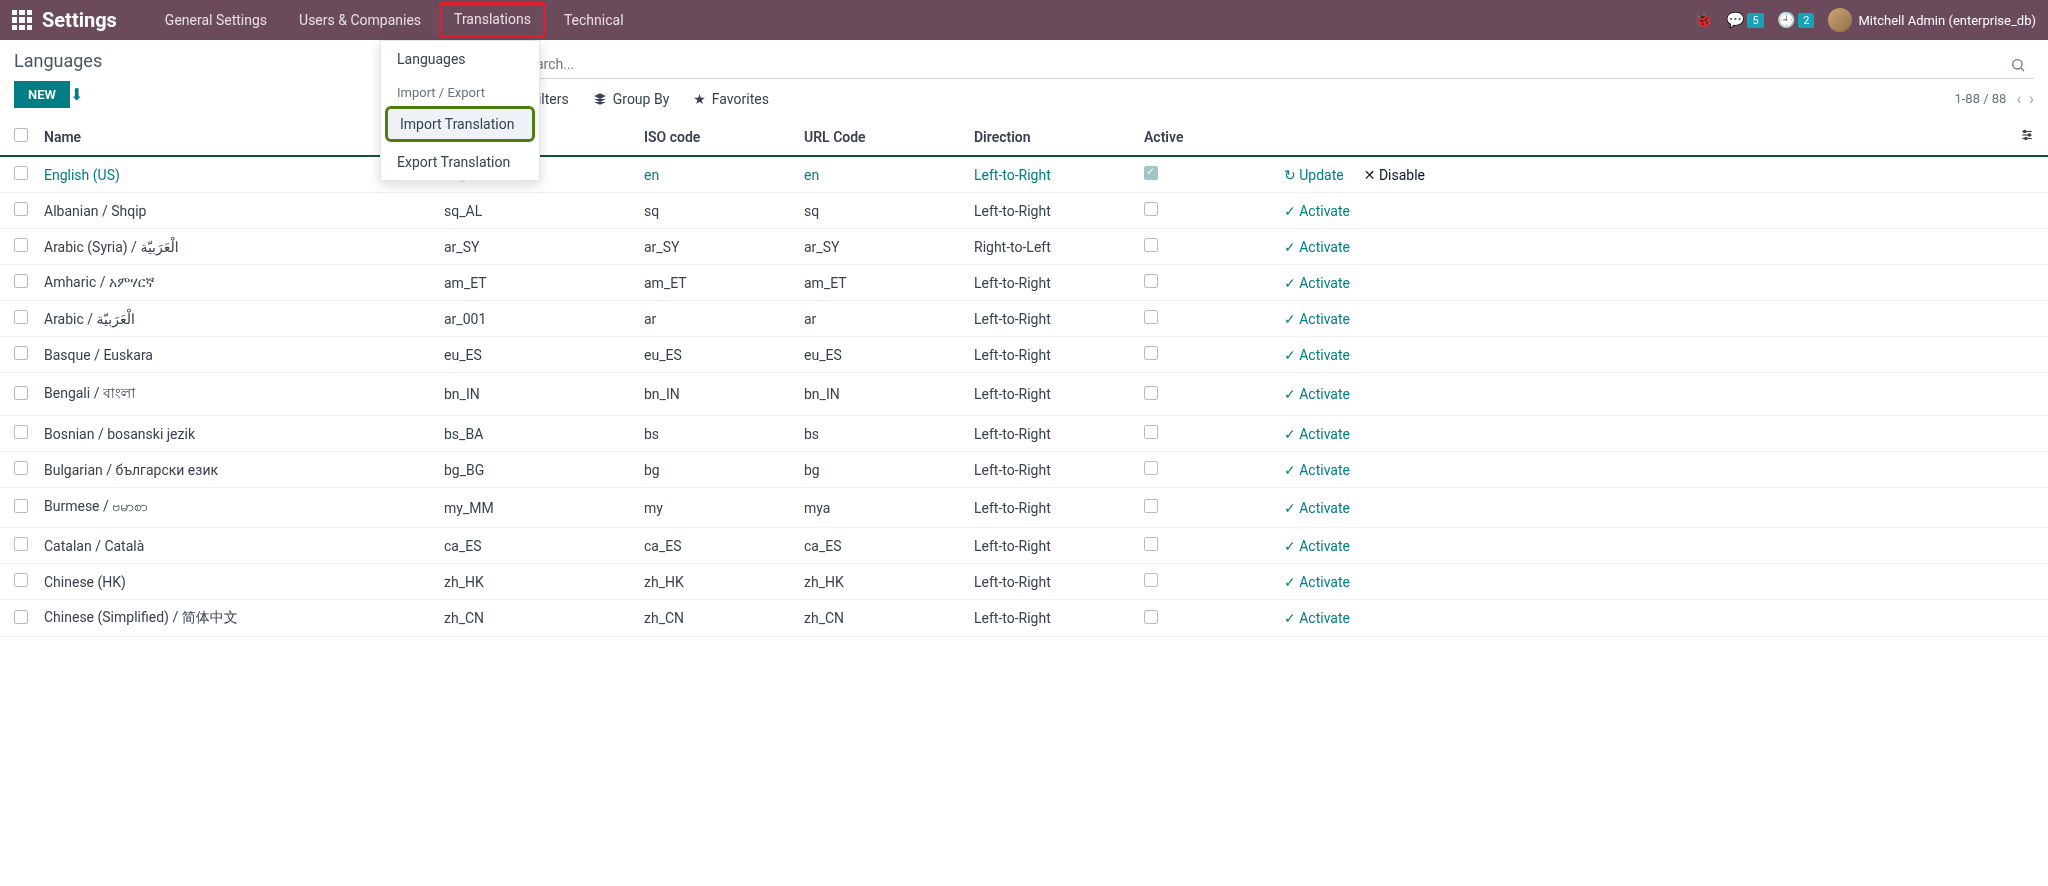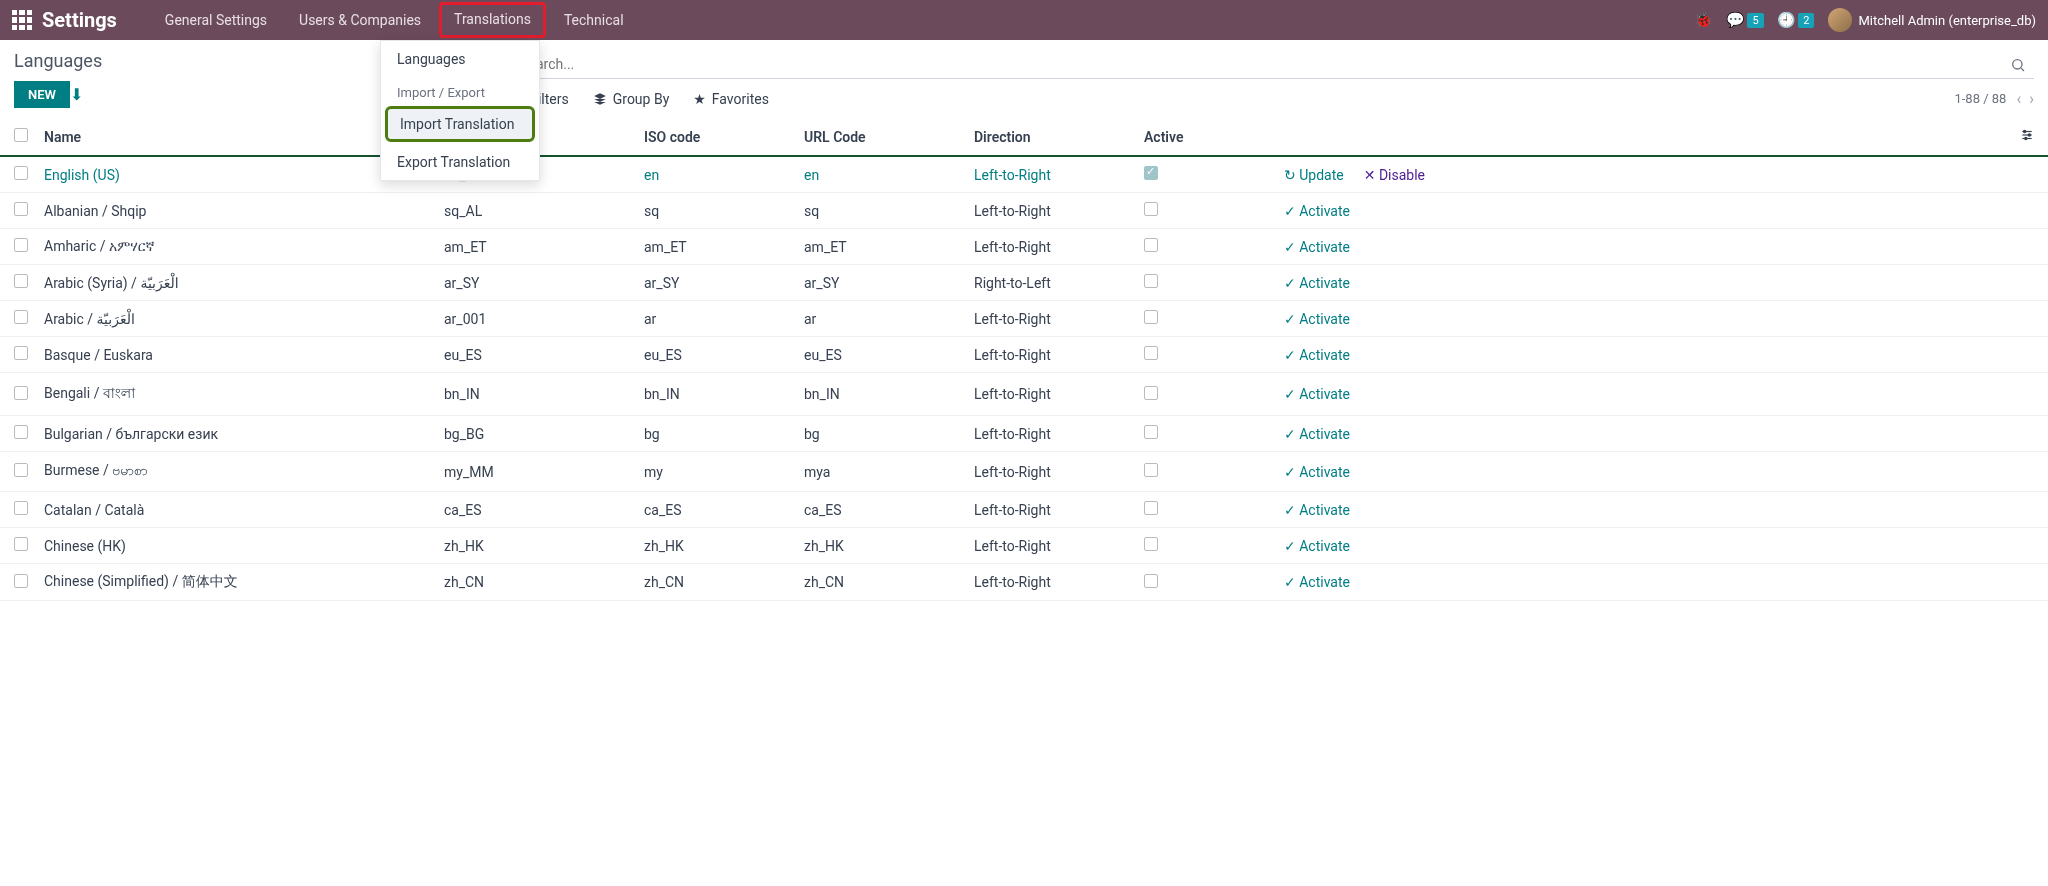--- a/index.html
+++ b/index.html
@@ -36,21 +36,21 @@
 .pager-arrows{display:flex;gap:8px;font-size:16px;color:#9ca3af}
 table{width:100%;border-collapse:collapse}
 thead th{text-align:left;padding:10px 8px;font-weight:600;font-size:14px;border-bottom:2px solid #14532d;color:#374151}
 tbody td{padding:9px 8px;border-bottom:1px solid #f0f0f0;font-size:14px}
 tbody tr:first-child td{color:#017e84}
 tbody tr:first-child td:first-child,tbody tr:first-child td:nth-child(7){color:#374151}
 .chk{width:14px;height:14px;border:1px solid #bbb;display:inline-block;border-radius:2px}
 .chk.checked{background:#9fc5c9;border-color:#9fc5c9;position:relative}
 .chk.checked::after{content:"✓";color:#fff;position:absolute;font-size:11px;left:1px;top:-2px}
 .action-link{color:#017e84;cursor:pointer;display:inline-flex;align-items:center;gap:4px;font-size:14px}
-.action-link.disable{color:#4c1d95}
+.action-link.disable{color:#0f172a}
 .actions-cell{display:flex;gap:20px}
 th.chk-col,td.chk-col{width:30px;padding-left:14px}
 th.cog{width:30px;text-align:right;padding-right:14px}
 .col-name{width:400px}
 .col-locale{width:200px}
 .col-iso{width:160px}
 .col-url{width:170px}
 .col-dir{width:170px}
 .col-active{width:140px}
 </style>
@@ -189,50 +189,50 @@
     <td><span class="chk "></span></td>
     <td>
           <div class="actions-cell">
             <span class="action-link">✓ Activate</span>
           </div>
         </td>
     <td></td>
       </tr>
       <tr>
     <td class="chk-col"><span class="chk"></span></td>
-    <td>Amharic / አምሃርኛ</td>
-    <td>am_ET</td>
-    <td>am_ET</td>
-    <td>am_ET</td>
-    <td>Left-to-Right</td>
-    <td><span class="chk "></span></td>
-    <td>
-          <div class="actions-cell">
-            <span class="action-link">✓ Activate</span>
-          </div>
-        </td>
-    <td></td>
-      </tr>
-      <tr>
-    <td class="chk-col"><span class="chk"></span></td>
     <td>Arabic (Syria) / الْعَرَبيّة</td>
     <td>ar_SY</td>
     <td>ar_SY</td>
     <td>ar_SY</td>
     <td>Right-to-Left</td>
     <td><span class="chk "></span></td>
     <td>
           <div class="actions-cell">
             <span class="action-link">✓ Activate</span>
           </div>
         </td>
     <td></td>
       </tr>
       <tr>
     <td class="chk-col"><span class="chk"></span></td>
+    <td>Amharic / አምሃርኛ</td>
+    <td>am_ET</td>
+    <td>am_ET</td>
+    <td>am_ET</td>
+    <td>Left-to-Right</td>
+    <td><span class="chk "></span></td>
+    <td>
+          <div class="actions-cell">
+            <span class="action-link">✓ Activate</span>
+          </div>
+        </td>
+    <td></td>
+      </tr>
+      <tr>
+    <td class="chk-col"><span class="chk"></span></td>
     <td>Arabic / الْعَرَبيّة</td>
     <td>ar_001</td>
     <td>ar</td>
     <td>ar</td>
     <td>Left-to-Right</td>
     <td><span class="chk "></span></td>
     <td>
           <div class="actions-cell">
             <span class="action-link">✓ Activate</span>
           </div>
@@ -264,20 +264,35 @@
     <td><span class="chk "></span></td>
     <td>
           <div class="actions-cell">
             <span class="action-link">✓ Activate</span>
           </div>
         </td>
     <td></td>
       </tr>
       <tr>
     <td class="chk-col"><span class="chk"></span></td>
+    <td>Bosnian / bosanski jezik</td>
+    <td>bs_BA</td>
+    <td>bs</td>
+    <td>bs</td>
+    <td>Left-to-Right</td>
+    <td><span class="chk "></span></td>
+    <td>
+          <div class="actions-cell">
+            <span class="action-link">✓ Activate</span>
+          </div>
+        </td>
+    <td></td>
+      </tr>
+      <tr>
+    <td class="chk-col"><span class="chk"></span></td>
     <td>Bulgarian / български език</td>
     <td>bg_BG</td>
     <td>bg</td>
     <td>bg</td>
     <td>Left-to-Right</td>
     <td><span class="chk "></span></td>
     <td>
           <div class="actions-cell">
             <span class="action-link">✓ Activate</span>
           </div>

